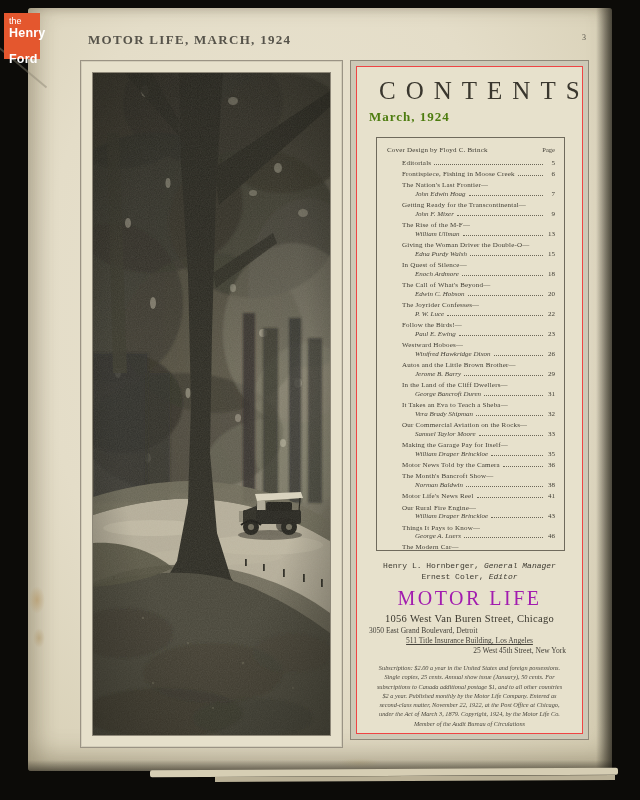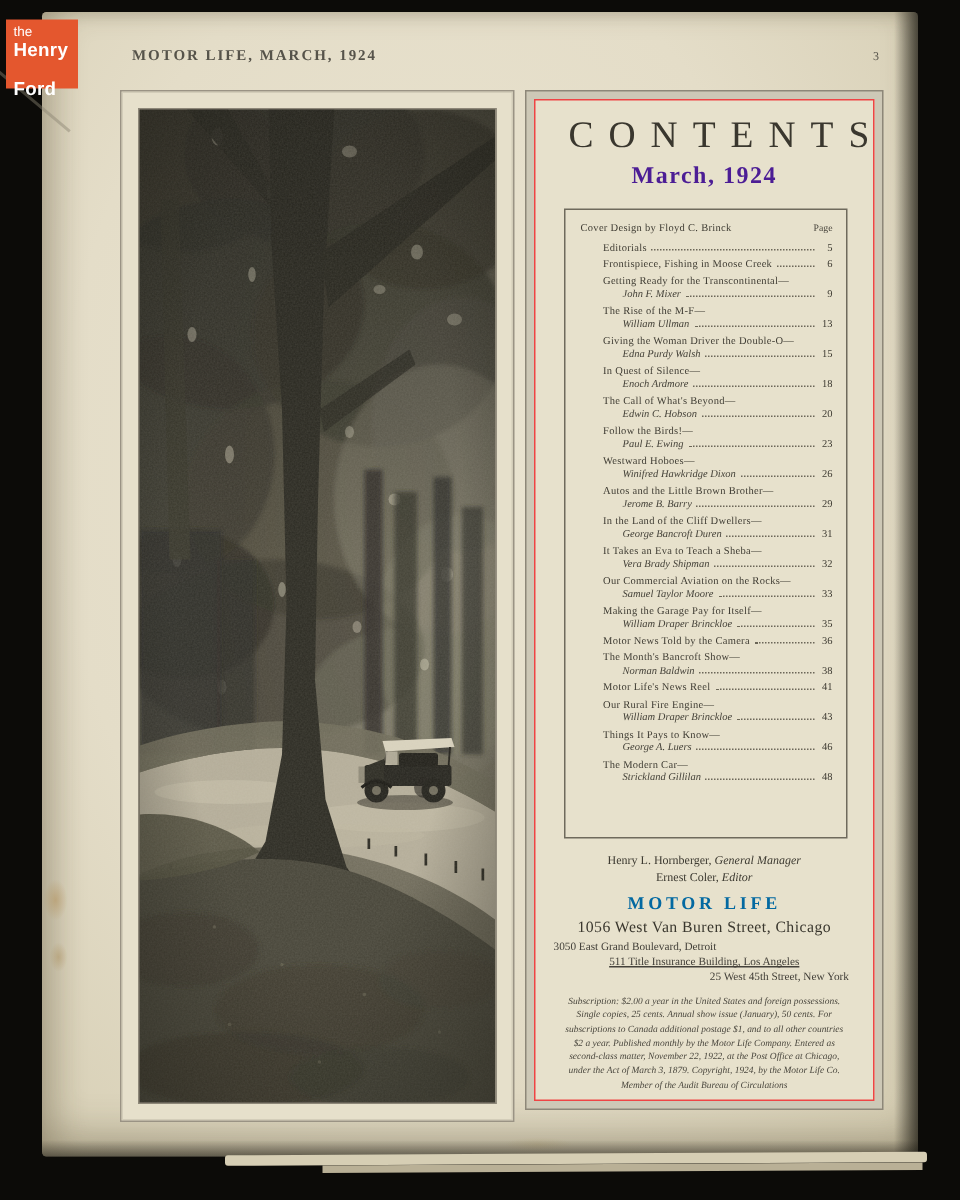--- a/index.html
+++ b/index.html
@@ -24,58 +24,58 @@
     background:linear-gradient(180deg, rgba(12,11,8,0) 0%, rgba(12,11,8,.85) 55%, #0c0b08 85%);}
   .stack-a{left:150px;top:769px;width:468px;height:7px;background:#d6ceb4;border-radius:2px;transform:rotate(-.3deg);}
   .stack-b{left:215px;top:776px;width:400px;height:5px;background:#b9b096;transform:rotate(-.3deg);}
   .corner-line{left:-10px;top:66px;width:64px;height:2px;background:#8a8372;opacity:.45;transform:rotate(40deg);}
   .stain{border-radius:50%;}
   .stain1{left:29px;top:586px;width:16px;height:28px;background:radial-gradient(#b3925c,rgba(179,146,92,0) 70%);opacity:.55;}
   .stain2{left:33px;top:628px;width:12px;height:20px;background:radial-gradient(#a98c58,rgba(169,140,88,0) 70%);opacity:.45;}
   .stain3{left:336px;top:758px;width:46px;height:10px;background:radial-gradient(#b3a47c,rgba(179,164,124,0) 70%);opacity:.4;}
 
   
-  .badge{left:4px;top:13px;width:48px;height:46px;background:#e4572e;
+  .badge{left:4px;top:13px;width:36px;height:46px;background:#e4572e;
     font-family:"Liberation Sans", sans-serif;color:#fff;padding:3px 0 0 5px;box-sizing:border-box;line-height:1;}
   .badge .the{font-size:9px;display:block;margin:1px 0 1px 0;}
   .badge .b1,.badge .b2{font-size:12.5px;font-weight:bold;display:block;letter-spacing:.2px;}
   .badge .b1{margin-top:1px;} .badge .b2{margin-top:13px;}
 
   
-  .running-title{left:88px;top:32px;font-size:10px;letter-spacing:1.3px;color:#56534a;font-weight:bold;text-align:right;}
+  .running-title{left:88px;top:32px;font-size:13px;letter-spacing:1.3px;color:#56534a;font-weight:bold;text-align:right;}
   .folio{left:582px;top:33px;font-size:8px;color:#56534a;}
 
   
   .plate{left:80px;top:60px;width:261px;height:686px;background:#e6e0cb;
     border:1px solid #9a9384;box-shadow:inset 0 0 0 1px rgba(154,147,132,.25);}
   .photo-frame{position:absolute;left:11px;top:11px;right:11px;bottom:11px;border:1px solid #8d8778;background:#56534a;overflow:hidden;}
   .photo-frame svg{display:block;}
 
   
   .panel{left:350px;top:60px;width:237px;height:678px;background:#cdc8b6;border:1px solid #8d8778;}
   .panel-inner{position:absolute;left:5px;top:5px;right:5px;bottom:5px;border:1px solid #ef4444;
     background:#e7e1cc;box-sizing:border-box;padding:10px 12px 6px;display:flex;flex-direction:column;}
   .c-title{text-align:center;font-size:25px;letter-spacing:10px;padding-left:10px;color:#3a372e;}
-  .c-sub{text-align:center;font-size:16px;font-weight:bold;letter-spacing:1px;color:#4c1d95;margin-top:4px;}
+  .c-sub{font-size:13px;font-weight:bold;letter-spacing:1px;color:#4d7c0f;margin-top:4px;}
   .toc-box{margin:12px 5px 0 7px;border:1px solid #6f6a5c;padding:8px 9px 6px 10px;height:438px;box-sizing:border-box;overflow:hidden;}
   .credit-row{display:flex;justify-content:space-between;align-items:baseline;margin-bottom:5px;}
   .credit-row .lt{font-size:7px;letter-spacing:.2px;color:#3f3c33;}
   .credit-row .rt{font-size:6.5px;color:#4a473e;}
   .toc-entry{margin-bottom:2.4px;}
   .title-line,.author-line{display:flex;align-items:baseline;line-height:8.8px;padding-left:15px;}
   .t-title{font-size:7px;color:#3f3c33;letter-spacing:.2px;white-space:nowrap;}
   .t-author{font-size:7px;font-style:italic;color:#46433a;margin-left:13px;white-space:nowrap;}
   .leader{flex:1;border-bottom:1px dotted #6c6758;margin:0 3px 2px 3px;min-width:6px;}
   .t-page{font-size:7px;color:#3f3c33;text-align:right;min-width:9px;}
 
   
   .pub{margin-top:9px;text-align:center;color:#3d3a31;}
-  .pub .staff{font-size:8px;line-height:11px;}
+  .pub .staff{font-size:8px;line-height:11px;font-family:Liberation Mono, monospace;}
   .pub .role{font-style:italic;}
-  .brand{font-size:12px;letter-spacing:2.5px;margin-top:5px;color:#0369a1;font-weight:bold;}
+  .brand{font-size:20px;letter-spacing:2.5px;margin-top:5px;color:#a21caf;}
   .main-addr{font-size:10.5px;margin-top:3px;letter-spacing:.3px;color:#3a372e;}
   .branch{font-size:7.5px;line-height:10px;color:#44413a;margin-top:2px;}
   .branch .b0{text-align:left;}
   .branch .b1{text-align:center;text-decoration:underline;}
   .branch .b2{text-align:right;padding-right:4px;}
 
   
   .fine{margin-top:7px;padding:0 7px;font-size:6.3px;line-height:1.45;font-style:italic;color:#4a473e;text-align:center;}
   .member{margin-top:2px;font-size:6.3px;font-style:italic;text-align:center;color:#4a473e;}
 </style>
@@ -254,20 +254,31 @@
         <div class="toc-entry">
     <div class="title-line">
       <span class="t-title">Frontispiece, Fishing in Moose Creek</span>
       <span class="leader"></span>
       <span class="t-page">6</span>
     </div>
 
   </div>
         <div class="toc-entry">
     <div class="title-line">
+      <span class="t-title">The Nation's Last Frontier—</span>
+
+    </div>
+    <div class="author-line">
+      <span class="t-author">John Edwin Hoag</span>
+      <span class="leader"></span>
+      <span class="t-page">7</span>
+    </div>
+  </div>
+        <div class="toc-entry">
+    <div class="title-line">
       <span class="t-title">Getting Ready for the Transcontinental—</span>
 
     </div>
     <div class="author-line">
       <span class="t-author">John F. Mixer</span>
       <span class="leader"></span>
       <span class="t-page">9</span>
     </div>
   </div>
         <div class="toc-entry">
@@ -305,20 +316,31 @@
   </div>
         <div class="toc-entry">
     <div class="title-line">
       <span class="t-title">The Call of What's Beyond—</span>
 
     </div>
     <div class="author-line">
       <span class="t-author">Edwin C. Hobson</span>
       <span class="leader"></span>
       <span class="t-page">20</span>
+    </div>
+  </div>
+        <div class="toc-entry">
+    <div class="title-line">
+      <span class="t-title">The Joyrider Confesses—</span>
+
+    </div>
+    <div class="author-line">
+      <span class="t-author">P. W. Luce</span>
+      <span class="leader"></span>
+      <span class="t-page">22</span>
     </div>
   </div>
         <div class="toc-entry">
     <div class="title-line">
       <span class="t-title">Follow the Birds!—</span>
 
     </div>
     <div class="author-line">
       <span class="t-author">Paul E. Ewing</span>
       <span class="leader"></span>

